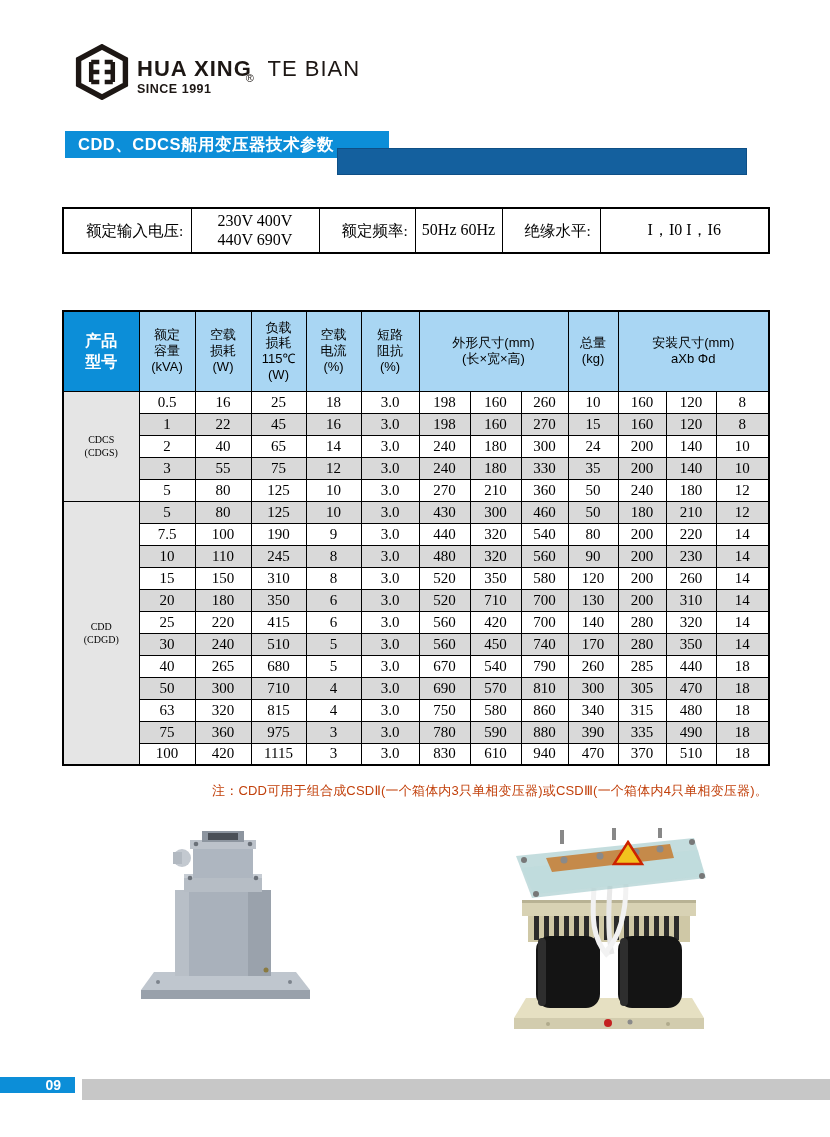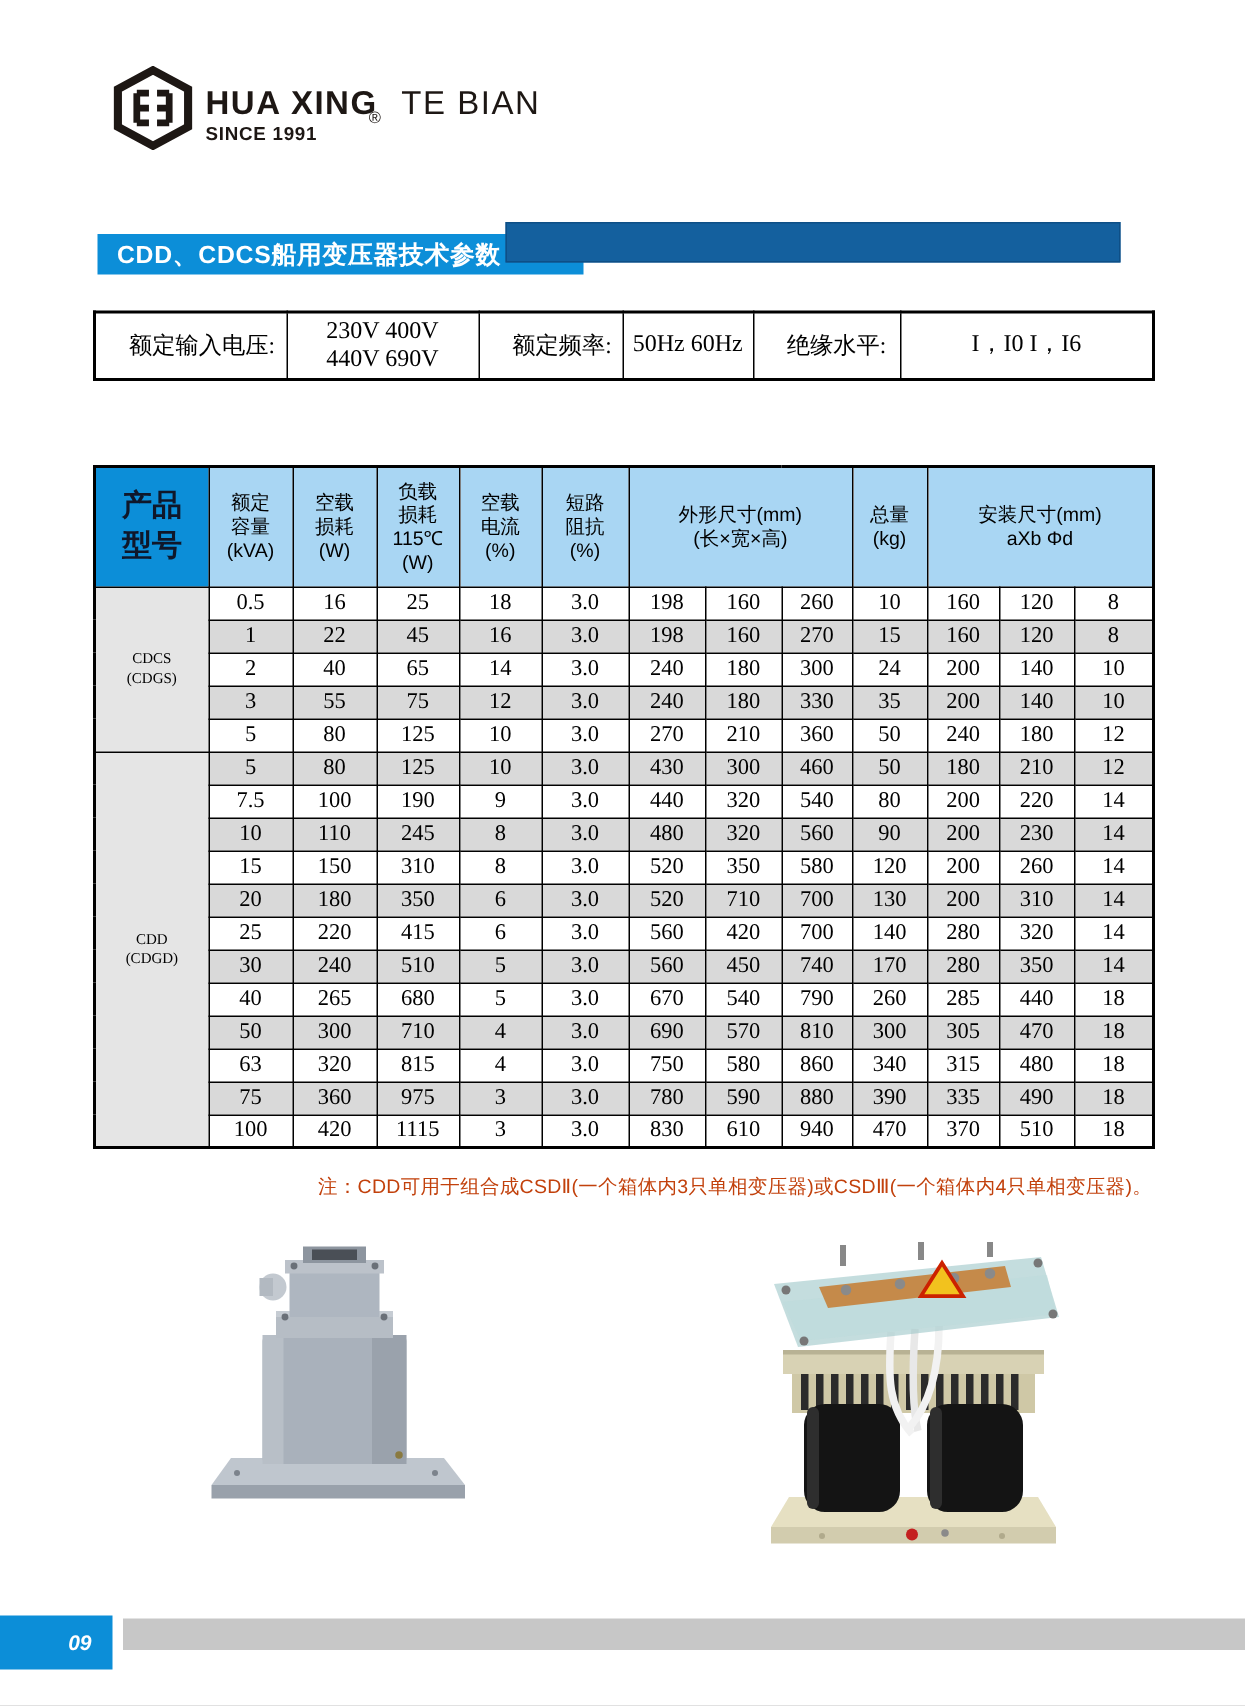--- a/index.html
+++ b/index.html
@@ -17,56 +17,56 @@
   
   .logo{position:absolute;left:75px;top:44px;display:flex;align-items:flex-start;}
   .logo-icon{width:54px;height:56px;}
   .logo-text{margin-left:8px;padding-top:12px;}
   .brand-line{font-size:22px;letter-spacing:1px;color:#1d1714;white-space:nowrap;}
   .brand-line .bold{font-weight:bold;}
   .tagline{font-size:12.5px;font-weight:bold;color:#1d1714;margin-top:0;letter-spacing:.5px;}
   .reg-mark{font-size:11px;color:#1d1714;position:relative;top:6px;left:-6px;}
 
   
-  .title-bar-light{position:absolute;left:65px;top:156px;width:324px;height:27px;
+  .title-bar-light{position:absolute;left:65px;top:131px;width:324px;height:27px;
     background:var(--accent-blue);color:#fff;font-weight:bold;font-size:16.5px;
     display:flex;align-items:center;padding-left:13px;letter-spacing:.5px;}
   .title-bar-dark{position:absolute;left:337px;top:148px;width:410px;height:27px;
     background:var(--dark-blue);border:1px solid #0e4f86;}
 
   
   table{border-collapse:collapse;table-layout:fixed;}
   td,th{border:1px solid #000;text-align:center;vertical-align:middle;overflow:hidden;}
   .prelines{white-space:pre-line;}
 
   
   .spec-table{position:absolute;left:62px;top:207px;width:706px;border:2px solid #000;}
   .spec-table td{height:45px;font-family:"Liberation Serif",serif;font-size:16px;color:#000;line-height:1.15;}
   .spec-table td.lbl{text-align:left;padding-left:22px;font-size:15.5px;}
 
   
   .main-table{position:absolute;left:62px;top:310px;width:706px;border:2px solid #000;}
   .main-table th{background:var(--header-light-blue);font-size:13px;font-weight:normal;
     line-height:1.22;height:80px;font-family:"Liberation Sans",sans-serif;color:#000;}
-  .main-table th.model-head{background:var(--accent-blue);color:#0f172a;font-weight:bold;font-size:20px;line-height:1.35;}
+  .main-table th.model-head{background:var(--accent-blue);color:#ffffff;font-weight:bold;font-size:16px;line-height:1.35;}
   .main-table td{height:22px;font-family:"Liberation Serif",serif;font-size:15px;color:#000;padding:0;}
   .main-table tr.alt td{background:var(--row-alt-gray);}
   .main-table td.model-cell{background:var(--label-col-gray) !important;font-size:10px;line-height:1.3;}
 
   
   .note{position:absolute;right:62px;top:782px;font-size:13px;color:#c2410c;letter-spacing:.2px;}
 
   
   .photo{position:absolute;}
   .photo-left{left:138px;top:830px;}
   .photo-right{left:508px;top:828px;}
 
   
-  .footer-pageno{position:absolute;left:0;top:1077px;width:75px;height:36px;background:var(--accent-blue);
-    color:#fff;font-size:14px;font-weight:bold;display:flex;align-items:center;justify-content:flex-end;padding-right:14px;font-style:italic;}
+  .footer-pageno{position:absolute;left:0;top:1077px;width:75px;height:16px;background:var(--accent-blue);
+    color:#fff;font-size:14px;font-weight:bold;display:flex;align-items:center;justify-content:flex-end;padding-right:14px;}
   .footer-bar{position:absolute;left:82px;top:1079px;width:748px;height:21px;background:var(--footer-gray);}
 </style>
 </head>
 <body>
 
 <div class="page">
 
   <div class="logo">
     <svg class="logo-icon" viewBox="0 0 60 62">
       <polygon points="30,3 56,17 56,45 30,59 4,45 4,17" fill="none" stroke="#1d1714" stroke-width="6"></polygon>

